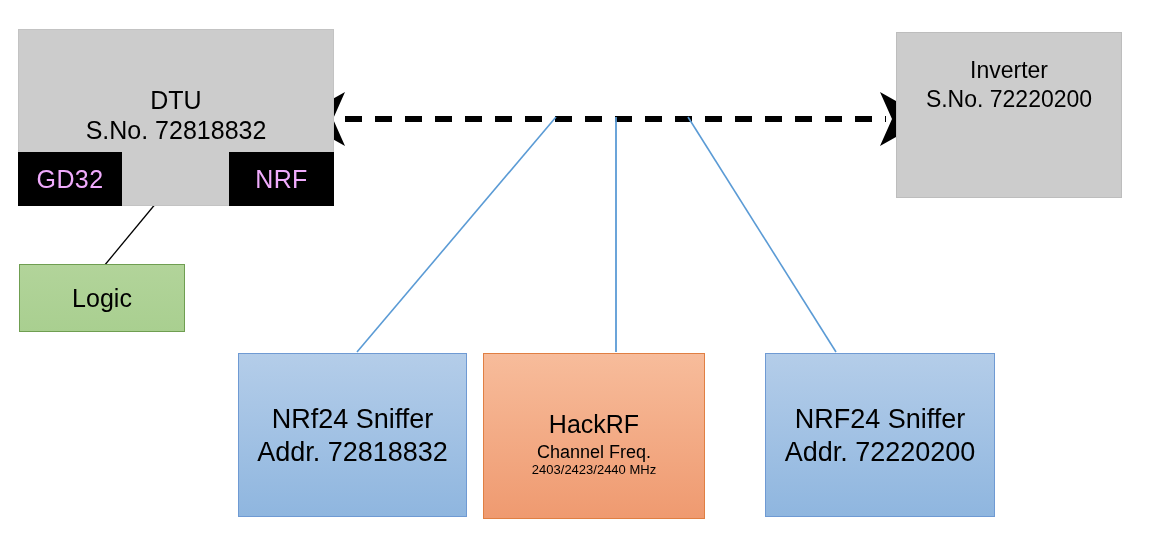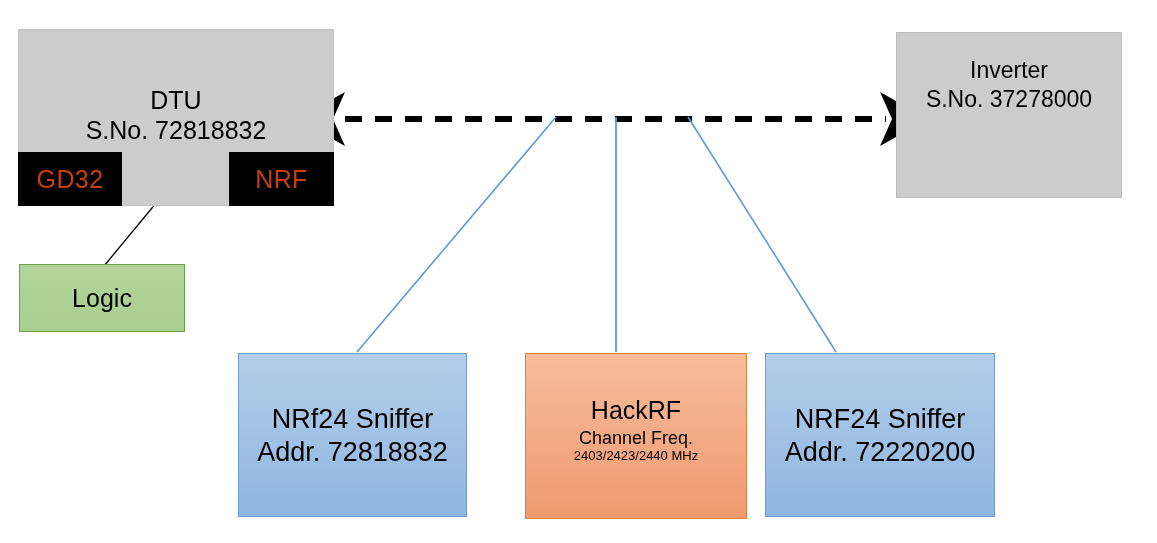--- a/index.html
+++ b/index.html
@@ -42,21 +42,21 @@
     padding-top: 56px;
   }
   #dtu-box .line1 { font-size: 25px; }
   #dtu-box .line2 { font-size: 25px; margin-top: 2px; }
 
   
   .black-chip {
     position: absolute;
     box-sizing: border-box;
     background: #000000;
-    color: #c2410c;
+    color: #f0abfc;
     display: flex;
     align-items: center;
     justify-content: center;
     font-size: 25px;
     letter-spacing: 0.4px;
   }
   #gd32-box {
     left: 18px;
     top: 152px;
     width: 104px;
@@ -112,28 +112,28 @@
     height: 164px;
   }
   #sniffer-right {
     left: 765px;
     top: 353px;
     width: 230px;
     height: 164px;
   }
 
   #hackrf-box {
-    left: 525px;
+    left: 483px;
     top: 353px;
     width: 222px;
     height: 166px;
     background: linear-gradient(180deg, #f7bc9b 0%, #ef9a70 100%);
     border: 1px solid #e07f43;
     justify-content: flex-start;
-    padding-top: 42px;
+    padding-top: 56px;
   }
   #hackrf-box .line1 { font-size: 25px; }
   #hackrf-box .line2 { font-size: 18px; margin-top: 4px; }
   #hackrf-box .line3 { font-size: 13px; margin-top: 1px; }
 
   
   #wires {
     position: absolute;
     left: 0;
     top: 0;
@@ -188,21 +188,21 @@
   <div class="black-chip" id="nrf-box">
     <span>NRF</span>
   </div>
 
   <div class="node" id="logic-box">
     <span>Logic</span>
   </div>
 
   <div class="node" id="inverter-box">
     <div class="line1">Inverter</div>
-    <div class="line2">S.No. 37278000</div>
+    <div class="line2">S.No. 72220200</div>
   </div>
 
   <div class="node sniffer" id="sniffer-left">
     <div class="line1">NRf24 Sniffer</div>
     <div class="line2">Addr. 72818832</div>
   </div>
 
   <div class="node" id="hackrf-box">
     <div class="line1">HackRF</div>
     <div class="line2">Channel Freq.</div>

